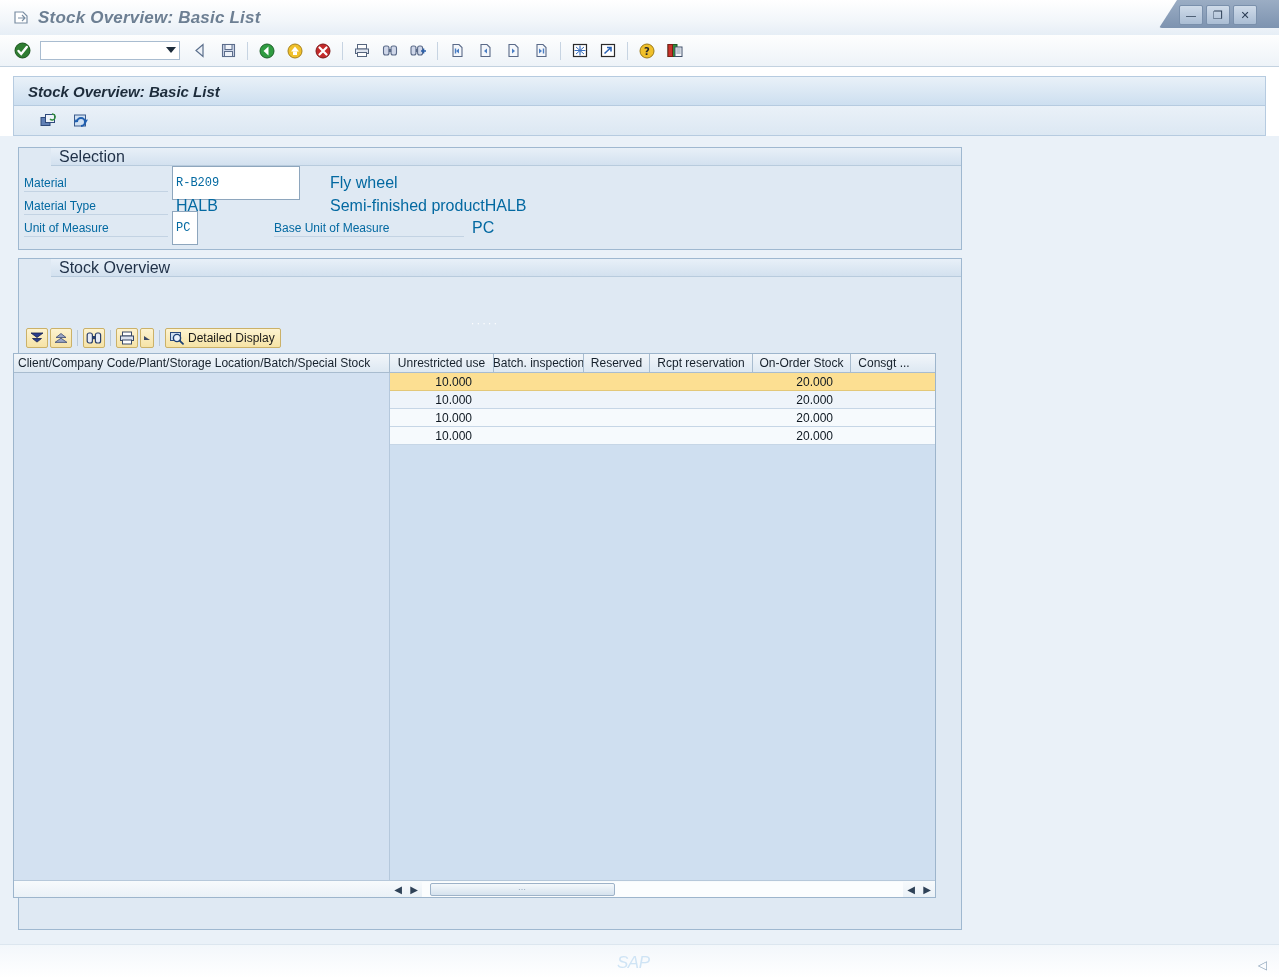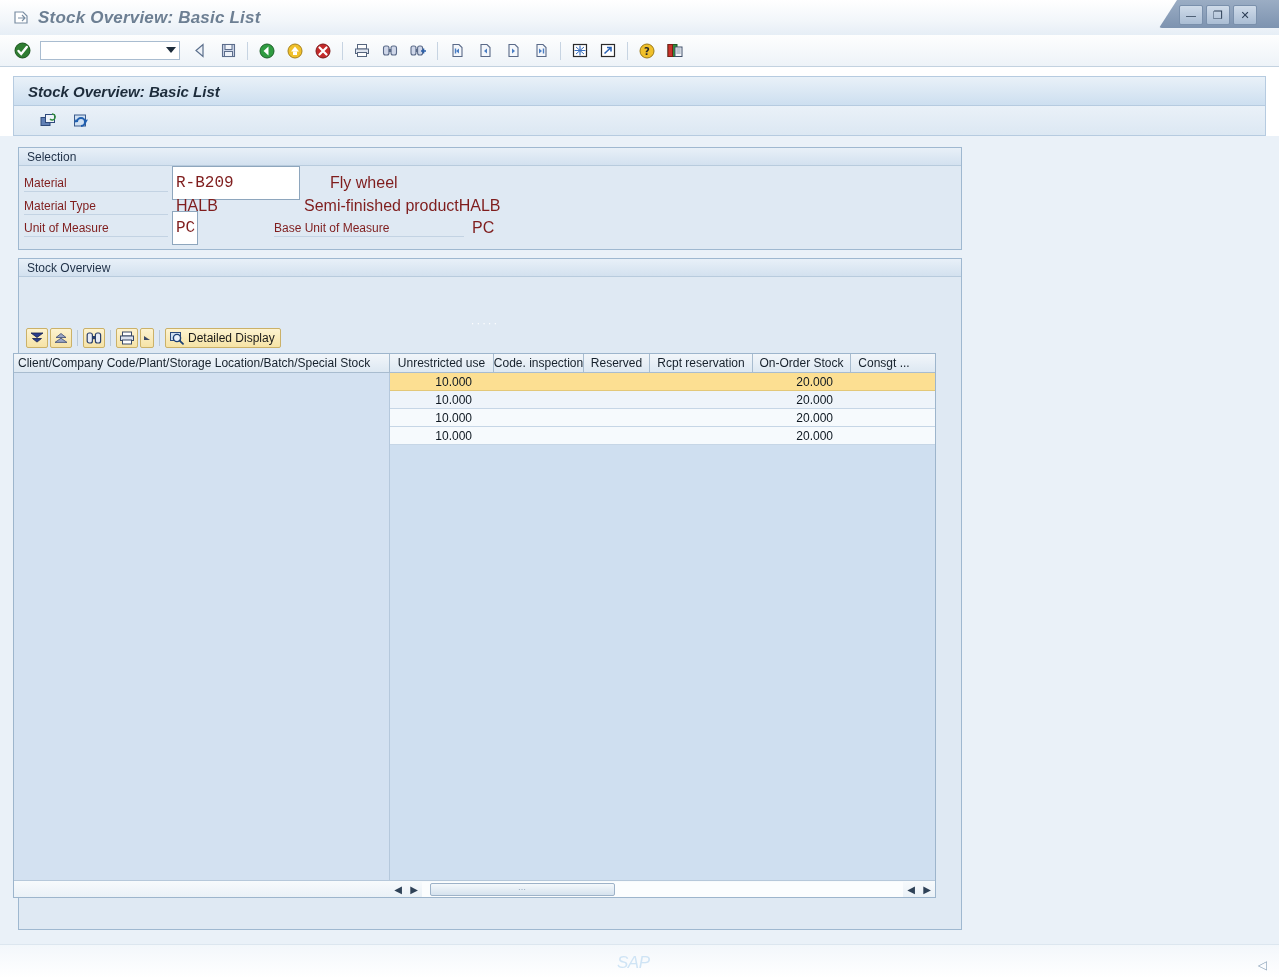--- a/index.html
+++ b/index.html
@@ -90,36 +90,36 @@
   .appbar .tbtn{margin-right:6px;}
   
   .group{
     position:absolute;background:#dfe9f3;
     border:1px solid #9fb8d0;box-sizing:border-box;
   }
   .group-hdr{
     height:18px;background:linear-gradient(#e8f0f8,#d3e1ef);
     border-bottom:1px solid #b8cbdd;
     display:flex;align-items:center;padding-left:8px;
-    font-size:12px;color:#1f3047;box-sizing:border-box;
+    font-size:16px;color:#1f3047;box-sizing:border-box;margin-left:32px;
   }
   #selection-group{left:18px;top:147px;width:944px;height:103px;}
   #stock-group{left:18px;top:258px;width:944px;height:672px;}
   
   .srow{
     position:absolute;height:21px;display:flex;align-items:center;
-    font-size:12px;color:#7f1d1d;
+    font-size:12px;color:#0369a1;
   }
   .slabel{
     width:144px;border-bottom:1px solid #c3d3e3;height:19px;
     display:flex;align-items:flex-end;padding-bottom:1px;box-sizing:border-box;
   }
   .sinput{
     height:17px;border:1px solid #8ea6bd;background:#fff;
-    font-family:"Liberation Mono","DejaVu Sans Mono",monospace;font-size:16px;
+    font-family:"Liberation Mono","DejaVu Sans Mono",monospace;font-size:12px;
     display:flex;align-items:center;padding:16px 3px;box-sizing:border-box;
   }
   .splain{
     font-family:"Liberation Sans",sans-serif;font-size:16px;
     display:flex;align-items:center;
   }
   .sline{border-bottom:1px solid #c3d3e3;height:19px;display:flex;align-items:flex-end;padding-bottom:1px;box-sizing:border-box;}
   
   .splitter{
     position:absolute;left:400px;top:318px;width:170px;height:10px;
@@ -439,21 +439,21 @@
 
 <div class="srow" style="left:24px;top:172px;">
   <div class="slabel">Material</div>
   <div class="sinput" style="width:128px;margin-left:4px;">R-B209</div>
   <div class="splain" style="margin-left:30px;">Fly wheel</div>
 </div>
 
 <div class="srow" style="left:24px;top:195px;">
   <div class="slabel">Material Type</div>
   <div class="splain" style="width:128px;margin-left:8px;">HALB</div>
-  <div class="splain" style="">Semi-finished productHALB</div>
+  <div class="splain" style="margin-left:26px;">Semi-finished productHALB</div>
 </div>
 
 <div class="srow" style="left:24px;top:217px;">
   <div class="slabel">Unit of Measure</div>
   <div class="sinput" style="width:26px;margin-left:4px;">PC</div>
   <div class="sline" style="width:190px;margin-left:76px;">Base Unit of Measure</div>
   <div class="splain" style="margin-left:8px;">PC</div>
 </div>
 
 <div class="group" id="stock-group">
@@ -517,21 +517,21 @@
     </span>
     <span class="lbl">Detailed Display</span>
   </div>
 </div>
 
 <div class="grid">
 
   <div class="ghead">
     <div class="gh c0">Client/Company Code/Plant/Storage Location/Batch/Special Stock</div>
     <div class="gh c1">Unrestricted use</div>
-    <div class="gh c2">Code. inspection</div>
+    <div class="gh c2">Batch. inspection</div>
     <div class="gh c3">Reserved</div>
     <div class="gh c4">Rcpt reservation</div>
     <div class="gh c5">On-Order Stock</div>
     <div class="gh c6">Consgt ...</div>
   </div>
 
   <div class="gbody">
     <div class="leftpane"></div>
 
     <div class="grow sel">

